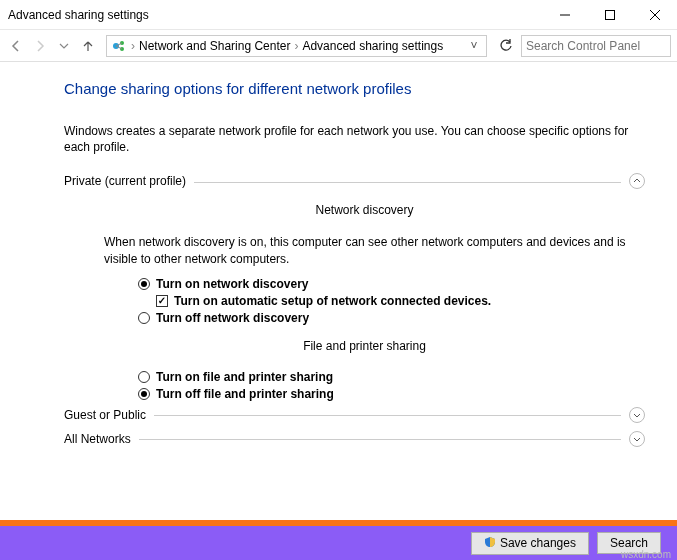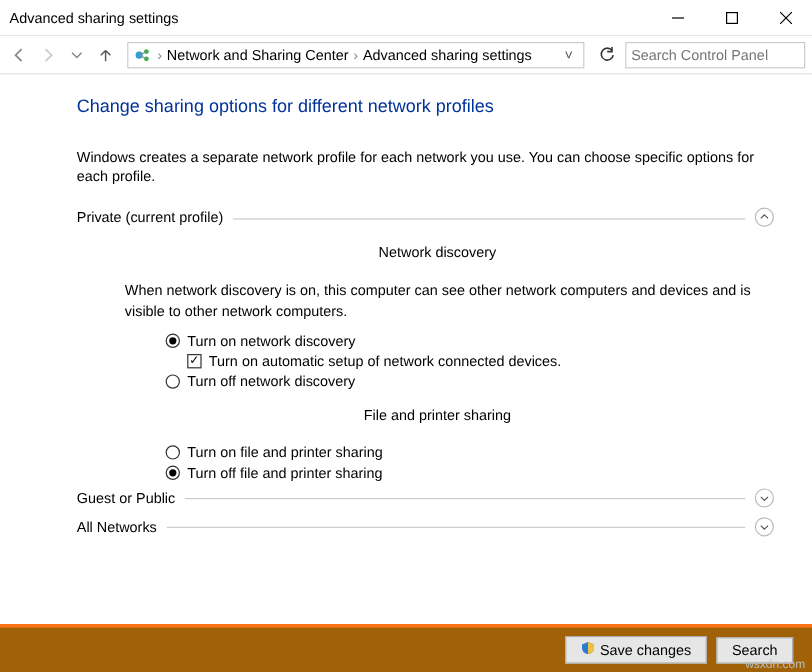--- a/index.html
+++ b/index.html
@@ -21,27 +21,27 @@
 .content { padding: 18px 32px 0 64px; font-size: 12px; color: #000; height: calc(100% - 30px - 32px - 40px); overflow: hidden; }
 .content h1 { color: #003399; font-weight: 400; font-size: 15px; margin-bottom: 26px; }
 .content .desc { line-height: 1.35; margin-bottom: 18px; }
 .section-head { display: flex; align-items: center; gap: 8px; margin: 6px 0 8px -0px; }
 .section-head .label { white-space: nowrap; }
 .section-head .line { flex: 1; border-top: 1px solid #ccc; margin-top: 2px; }
 .section-head .chev { width: 16px; height: 16px; border: 1px solid #bbb; border-radius: 50%; display: flex; align-items: center; justify-content: center; font-size: 10px; color: #555; }
 .sub { margin-left: 20px; }
 .subhead { margin: 4px 0 4px 0; }
 .subdesc { margin: 4px 0 10px 20px; line-height: 1.35; }
-.radiogrp { margin-left: 54px; }
+.radiogrp { margin-left: 54px; font-weight: bold; }
 .radio-row { display: flex; align-items: center; gap: 6px; margin: 3px 0; }
 .radio-row .radio { width: 12px; height: 12px; border: 1px solid #333; border-radius: 50%; position: relative; flex-shrink: 0; }
 .radio-row .radio.checked::after { content: ""; position: absolute; inset: 2px; background: #000; border-radius: 50%; }
 .check-row { display: flex; align-items: center; gap: 6px; margin: 3px 0 3px 18px; }
 .check-row .check { width: 12px; height: 12px; border: 1px solid #333; display: flex; align-items: center; justify-content: center; font-size: 10px; line-height: 1; flex-shrink: 0; }
-.footer { position: absolute; bottom: 0; left: 0; right: 0; height: 40px; background: #a16207; border-top: 3px solid #f97316; display: flex; align-items: center; justify-content: flex-end; padding: 0 16px; gap: 8px; }
+.footer { position: absolute; bottom: 0; left: 0; right: 0; height: 40px; background: #8b5cf6; border-top: 6px solid #f97316; display: flex; align-items: center; justify-content: flex-end; padding: 0 16px; gap: 8px; }
 .footer button { font-size: 12px; padding: 3px 12px; background: #e6e6e6; border: 1px solid #adadad; display: flex; align-items: center; gap: 4px; }
 .footer button .shield { color: #f0c040; }
 .subhead-row { display: flex; align-items: center; gap: 4px; margin: 10px 0 6px 0; flex-direction: column; }
 .subhead-row .line { flex: 1; border-top: 1px solid #ddd; margin-top: 2px; }
 .watermark { position: absolute; bottom: 0; right: 6px; font-size: 10px; color: #bbb; pointer-events: none; }
 </style>
 </head>
 <body>
 
 <div class="titlebar">

